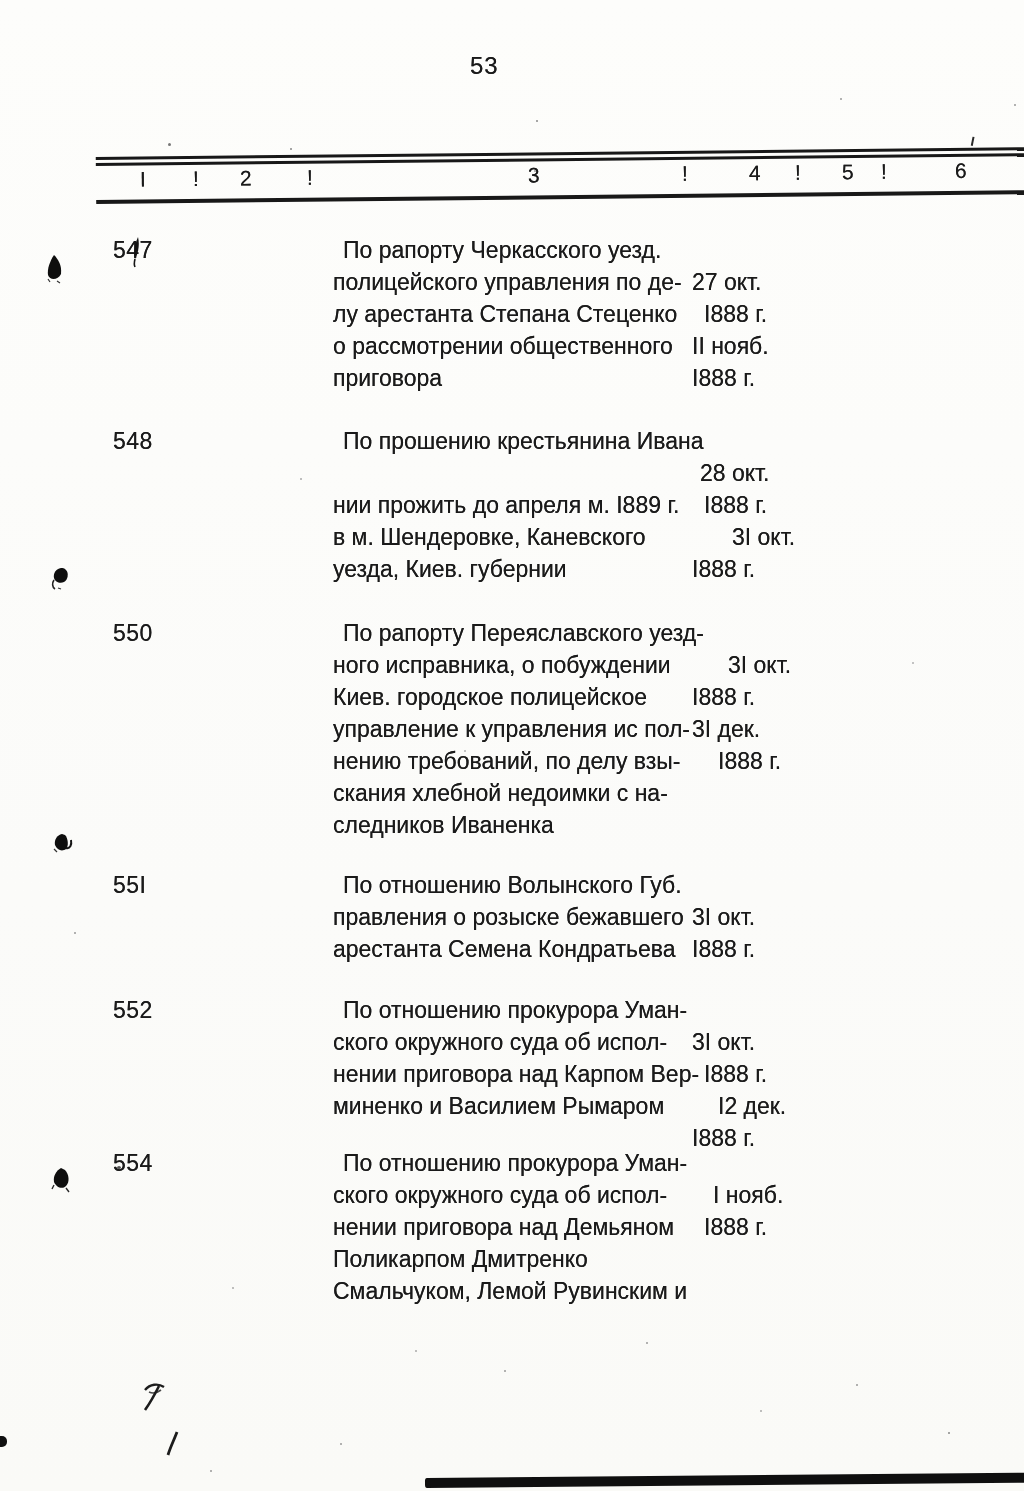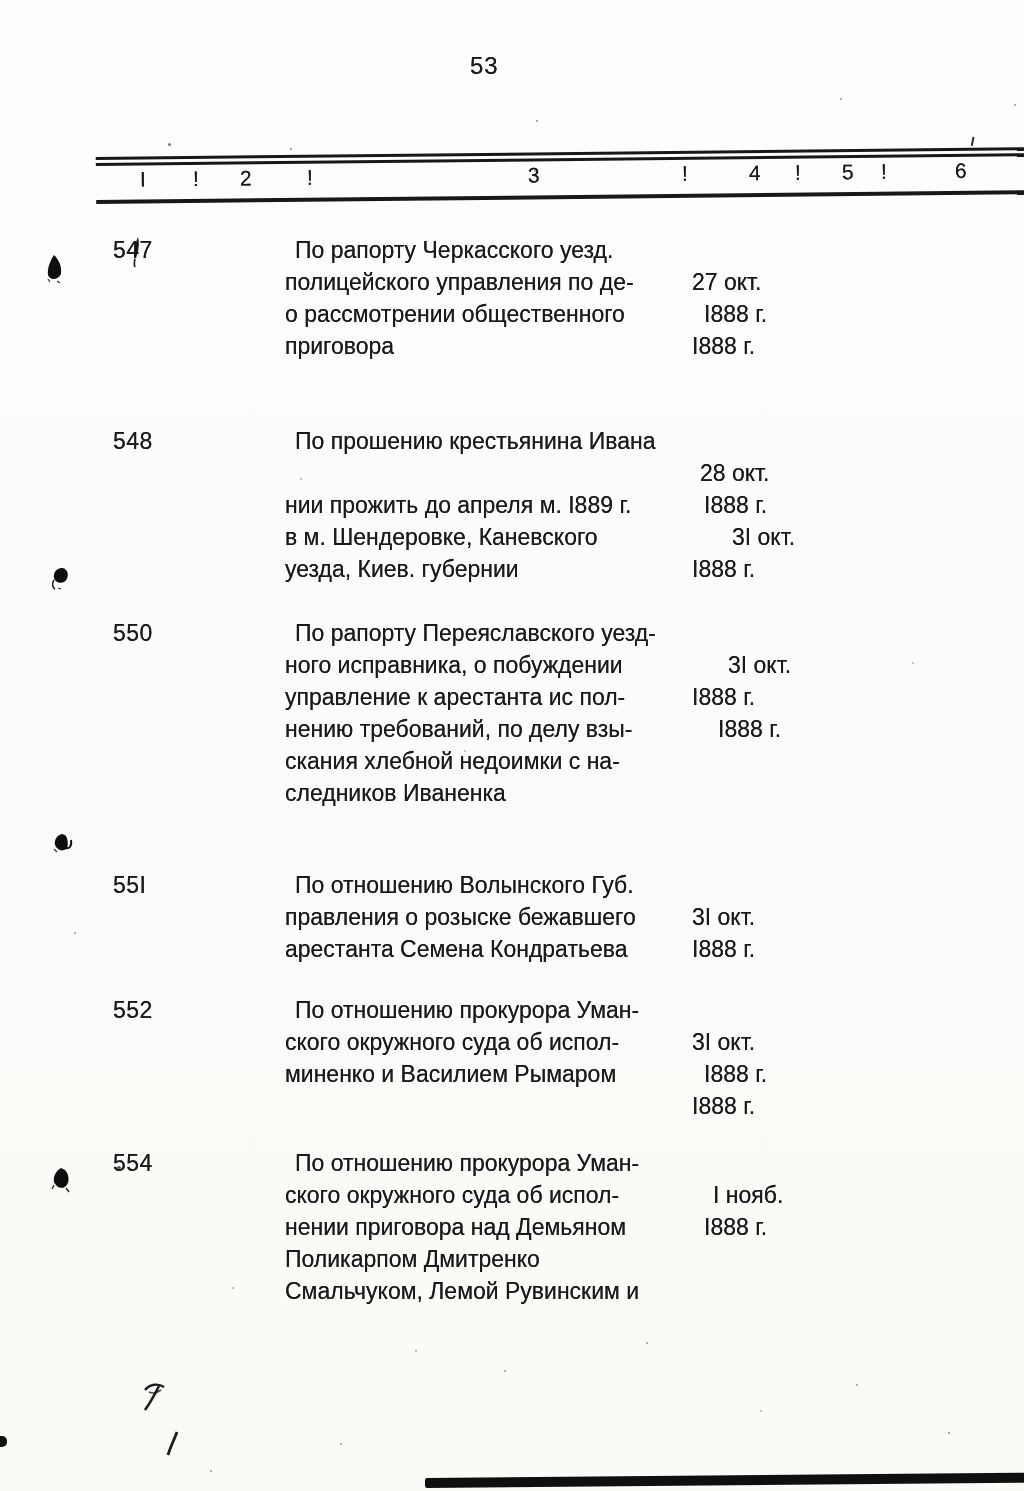--- a/index.html
+++ b/index.html
@@ -23,21 +23,21 @@
   .rule-c{top:50px;height:3.5px;}
   .hcell{position:absolute;top:18px;font-size:21px;}
   .tick6{position:absolute;left:876px;top:-4px;width:2px;height:9px;background:#2a2a2a;transform:rotate(12deg);}
 
   
   .entries{position:absolute;left:0;top:0;width:1024px;height:1491px;}
   .entry{position:absolute;left:0;width:1024px;}
   .entry-number{position:absolute;left:113px;top:0;font-size:23px;line-height:32px;letter-spacing:.5px;}
   .entry-body{position:absolute;left:285px;top:0;width:739px;}
   .entry-row{position:relative;height:32px;line-height:32px;font-size:23px;white-space:nowrap;}
-  .row-text{display:inline-block;}
+  .row-text{display:inline-block;margin-left:48px;}
   .entry-row.first .row-text{padding-left:10px;}
   .row-date{position:absolute;top:0;left:407px;margin-top:32px;}
 
   
   .blot{position:absolute;}
   .speck{position:absolute;border-radius:50%;}
   .bottom-bar{position:absolute;left:425px;top:1478px;width:620px;height:10px;background:#0f0f0f;
               transform:rotate(-0.5deg);transform-origin:0 50%;border-radius:2px/3px;}
   .edge-nub{position:absolute;left:0;top:1436px;width:7px;height:11px;background:#101010;border-radius:0 5px 5px 0;}
   .hw{position:absolute;}
@@ -66,58 +66,61 @@
     <div class="tick6"></div>
     <div class="rule rule-c"></div>
   </div>
 
   <div class="entries">
       <div class="entry" style="top: 234px;">
       <div class="entry-number ink">547</div>
       <div class="entry-body">
           <div class="entry-row ink first"><span class="row-text">По рапорту Черкасского уезд.</span><span class="row-date" style="left: 407px;">27 окт.</span></div>
           <div class="entry-row ink"><span class="row-text">полицейского управления по де-</span><span class="row-date" style="left: 419px;">I888 г.</span></div>
+          <div class="entry-row ink"><span class="row-text">лу арестанта Степана Стеценко</span><span class="row-date" style="left: 407px;">II нояб.</span></div>
           <div class="entry-row ink"><span class="row-text">о рассмотрении общественного</span><span class="row-date" style="left: 407px;">I888 г.</span></div>
           <div class="entry-row ink"><span class="row-text">приговора</span><span class="row-date"></span></div>
         </div>
     </div>
       <div class="entry" style="top: 425px;">
       <div class="entry-number ink">548</div>
       <div class="entry-body">
           <div class="entry-row ink first"><span class="row-text">По прошению крестьянина Ивана</span><span class="row-date" style="left: 415px; text-align: center;">28 окт.</span></div>
           <div class="entry-row ink"><span class="row-date" style="left: 419px;">I888 г.</span></div>
           <div class="entry-row ink"><span class="row-text">нии прожить до апреля м. I889 г.</span><span class="row-date" style="left: 447px;">3I окт.</span></div>
           <div class="entry-row ink"><span class="row-text">в м. Шендеровке, Каневского</span><span class="row-date" style="left: 407px;">I888 г.</span></div>
           <div class="entry-row ink"><span class="row-text">уезда, Киев. губернии</span><span class="row-date"></span></div>
         </div>
     </div>
       <div class="entry" style="top: 617px;">
       <div class="entry-number ink">550</div>
       <div class="entry-body">
           <div class="entry-row ink first"><span class="row-text">По рапорту Переяславского уезд-</span><span class="row-date" style="left: 443px;">3I окт.</span></div>
           <div class="entry-row ink"><span class="row-text">ного исправника, о побуждении</span><span class="row-date" style="left: 407px;">I888 г.</span></div>
-          <div class="entry-row ink"><span class="row-text">управление к арестанта ис пол-</span><span class="row-date" style="left: 433px;">I888 г.</span></div>
+          <div class="entry-row ink"><span class="row-text">Киев. городское полицейское</span><span class="row-date" style="left: 407px;">3I дек.</span></div>
+          <div class="entry-row ink"><span class="row-text">управление к управления ис пол-</span><span class="row-date" style="left: 433px;">I888 г.</span></div>
           <div class="entry-row ink"><span class="row-text">нению требований, по делу взы-</span><span class="row-date"></span></div>
           <div class="entry-row ink"><span class="row-text">скания хлебной недоимки с на-</span><span class="row-date"></span></div>
           <div class="entry-row ink"><span class="row-text">следников Иваненка</span><span class="row-date"></span></div>
         </div>
     </div>
       <div class="entry" style="top: 869px;">
       <div class="entry-number ink">55I</div>
       <div class="entry-body">
           <div class="entry-row ink first"><span class="row-text">По отношению Волынского Губ.</span><span class="row-date" style="left: 407px;">3I окт.</span></div>
           <div class="entry-row ink"><span class="row-text">правления о розыске бежавшего</span><span class="row-date" style="left: 407px;">I888 г.</span></div>
           <div class="entry-row ink"><span class="row-text">арестанта Семена Кондратьева</span><span class="row-date"></span></div>
         </div>
     </div>
       <div class="entry" style="top: 994px;">
       <div class="entry-number ink">552</div>
       <div class="entry-body">
           <div class="entry-row ink first"><span class="row-text">По отношению прокурора Уман-</span><span class="row-date" style="left: 407px;">3I окт.</span></div>
           <div class="entry-row ink"><span class="row-text">ского окружного суда об испол-</span><span class="row-date" style="left: 419px;">I888 г.</span></div>
+          <div class="entry-row ink"><span class="row-text">нении приговора над Карпом Вер-</span><span class="row-date" style="left: 433px;">I2 дек.</span></div>
           <div class="entry-row ink"><span class="row-text">миненко и Василием Рымаром</span><span class="row-date" style="left: 407px;">I888 г.</span></div>
         </div>
     </div>
       <div class="entry" style="top: 1147px;">
       <div class="entry-number ink">554</div>
       <div class="entry-body">
           <div class="entry-row ink first"><span class="row-text">По отношению прокурора Уман-</span><span class="row-date" style="left: 428px;">I нояб.</span></div>
           <div class="entry-row ink"><span class="row-text">ского окружного суда об испол-</span><span class="row-date" style="left: 419px;">I888 г.</span></div>
           <div class="entry-row ink"><span class="row-text">нении приговора над Демьяном</span><span class="row-date"></span></div>
           <div class="entry-row ink"><span class="row-text">Поликарпом Дмитренко</span><span class="row-date"></span></div>

